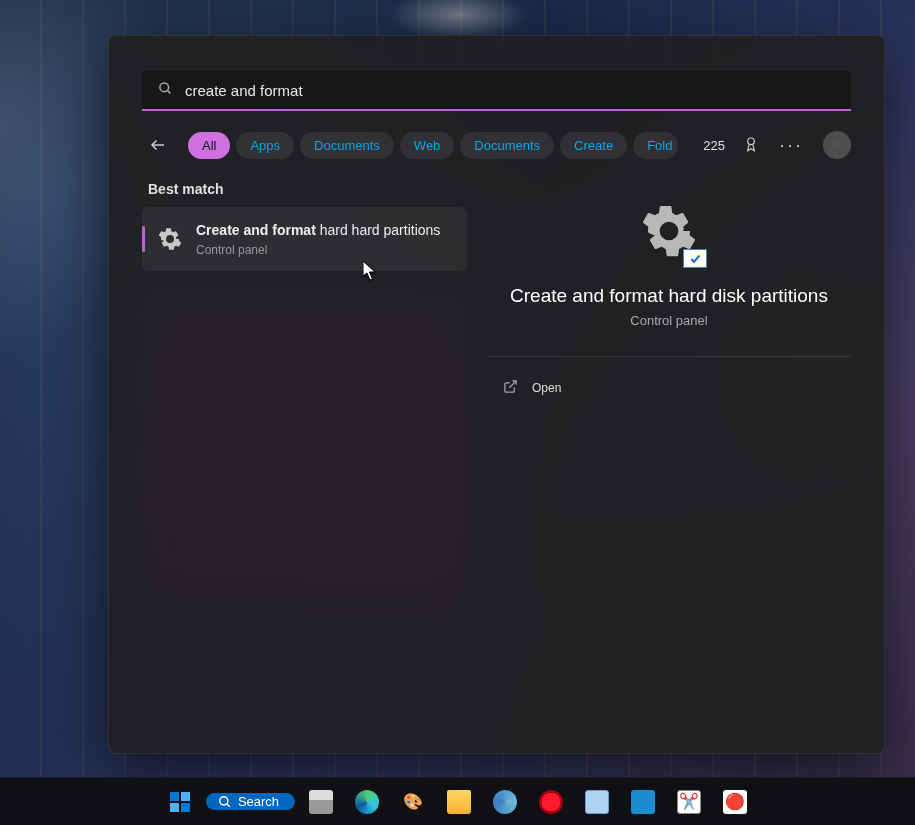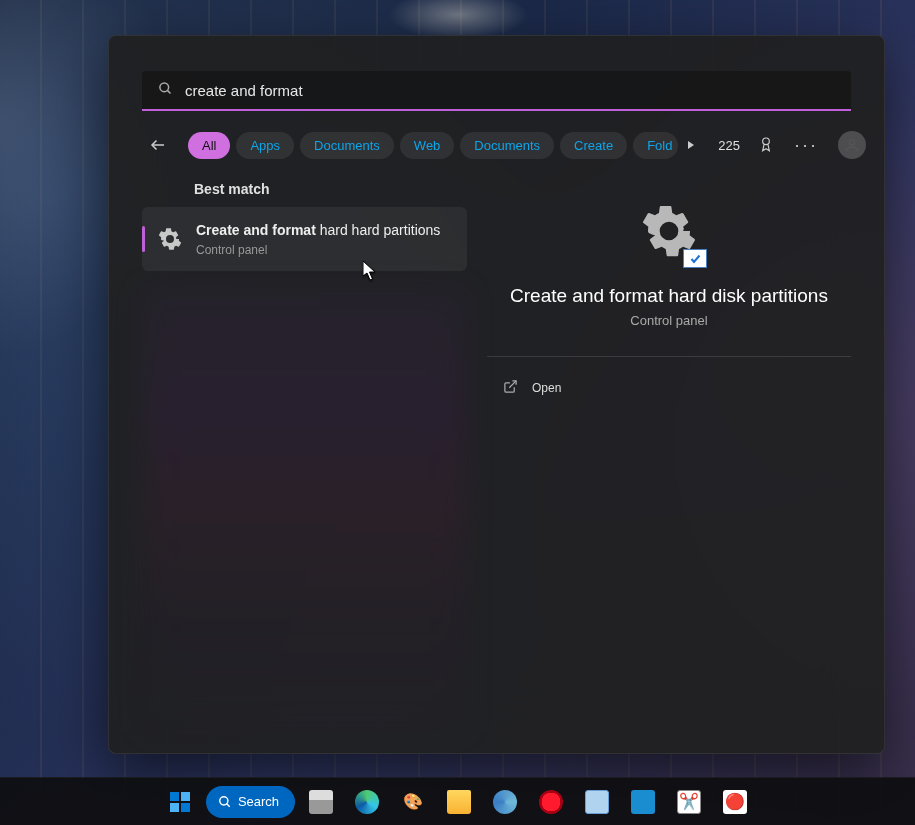--- a/index.html
+++ b/index.html
@@ -74,21 +74,21 @@
   border: none;
   outline: none;
   color: #e8e8e8;
   font-size: 15px;
 }
 .search-input::placeholder { color: #888; }
 
 .filter-row {
   display: flex;
   align-items: center;
-  padding: 18px 18px 12px 33px;
+  padding: 18px 33px 12px 33px;
   gap: 8px;
 }
 .back-btn {
   width: 32px; height: 32px;
   display: flex; align-items: center; justify-content: center;
   color: #ccc;
   margin-right: 6px;
   border-radius: 4px;
   cursor: pointer;
 }
@@ -120,21 +120,21 @@
 }
 
 .content-area {
   flex: 1;
   display: flex;
   padding: 8px 33px 20px 33px;
   gap: 20px;
   overflow: hidden;
 }
 .left-col { width: 325px; display: flex; flex-direction: column; }
-.section-label { color: #e0e0e0; font-size: 14px; font-weight: 600; margin-bottom: 10px; padding-left: 6px; margin-left: 46px; }
+.section-label { color: #e0e0e0; font-size: 14px; font-weight: 600; margin-bottom: 10px; padding-left: 6px; }
 
 .result-item {
   background: rgba(255,255,255,0.06);
   border-radius: 6px;
   padding: 14px 14px 14px 10px;
   display: flex;
   align-items: center;
   gap: 12px;
   position: relative;
   cursor: pointer;
@@ -243,21 +243,21 @@
   cursor: pointer;
 }
 .start-icon { 
   display: grid; grid-template-columns: 1fr 1fr; grid-template-rows: 1fr 1fr; 
   gap: 2px; width: 20px; height: 20px;
 }
 .start-icon span { background: #0078d4; }
 .start-icon span:nth-child(2), .start-icon span:nth-child(3) { background: #4eb3f5; }
 
 .search-btn {
-  height: 32px;
+  height: 17px;
   padding: 0 16px 0 12px;
   background: #0067c0;
   border-radius: 16px;
   display: flex;
   align-items: center;
   gap: 6px;
   color: #fff;
   font-size: 13px;
   cursor: pointer;
 }

